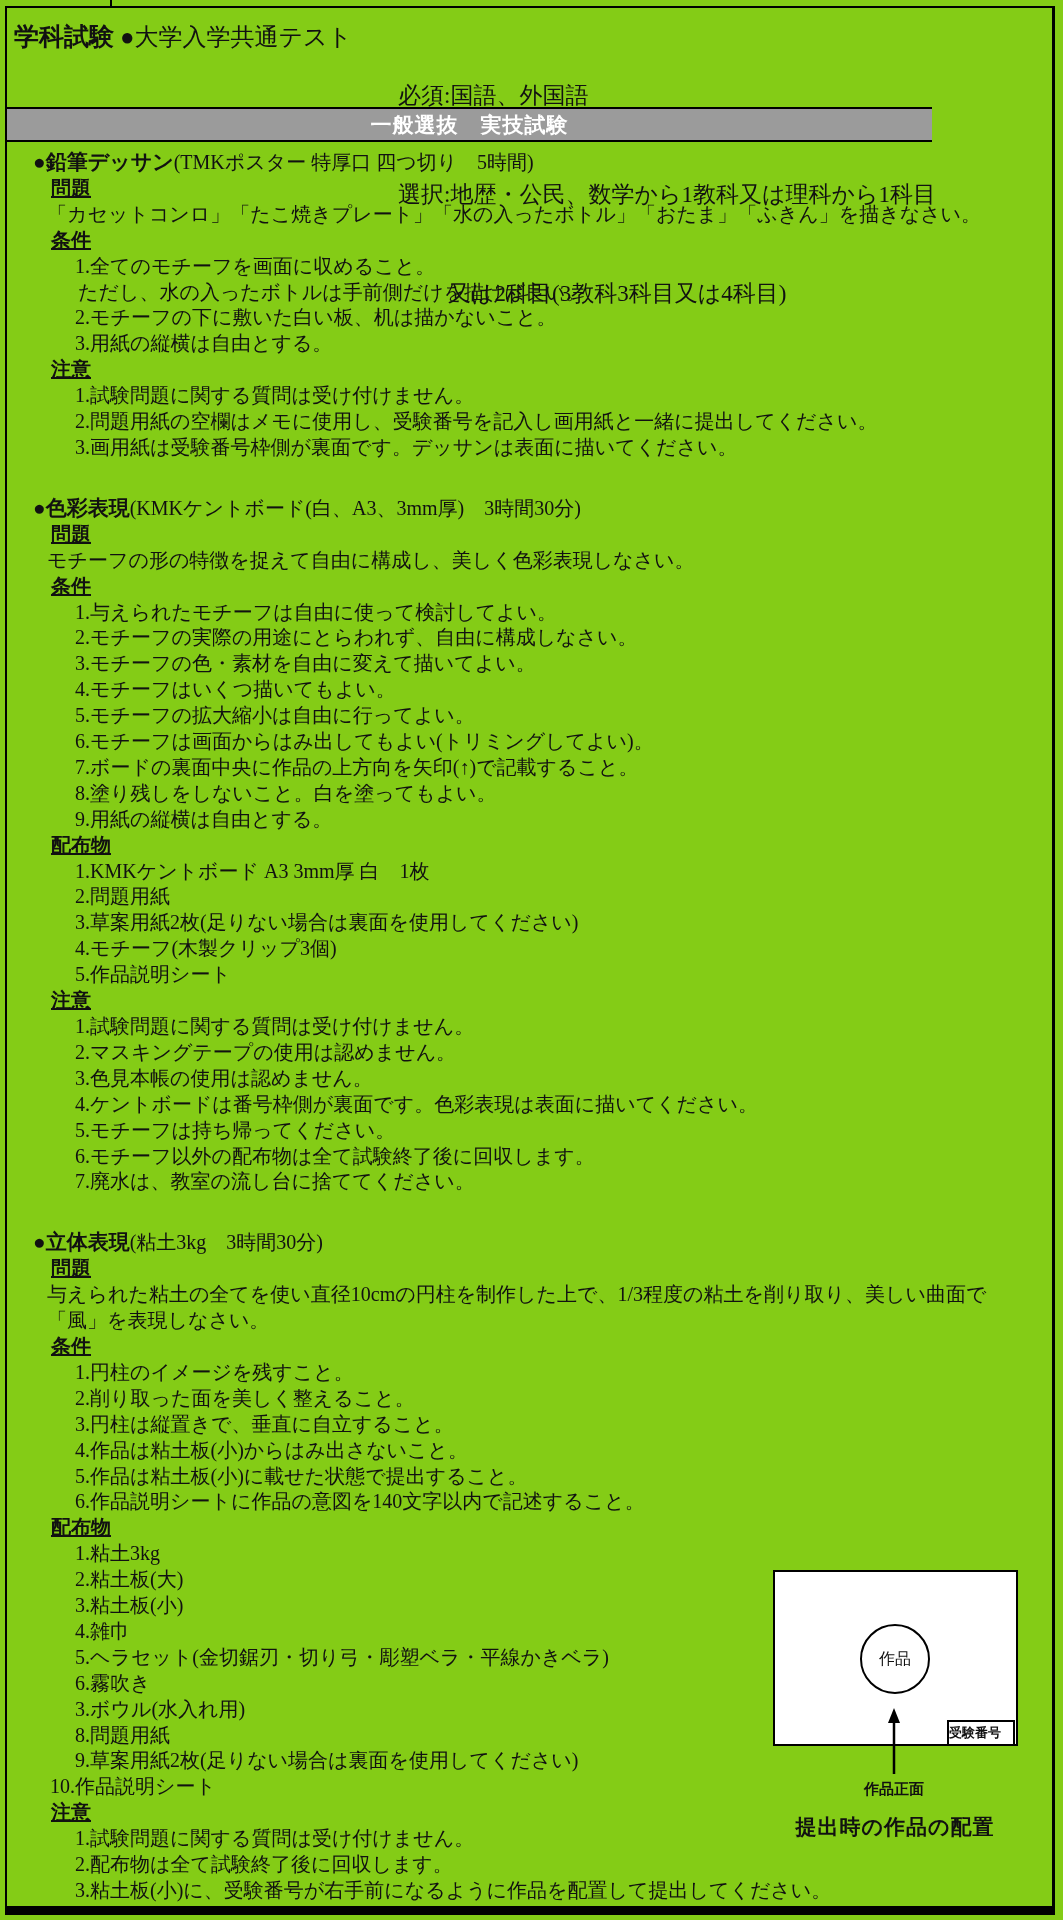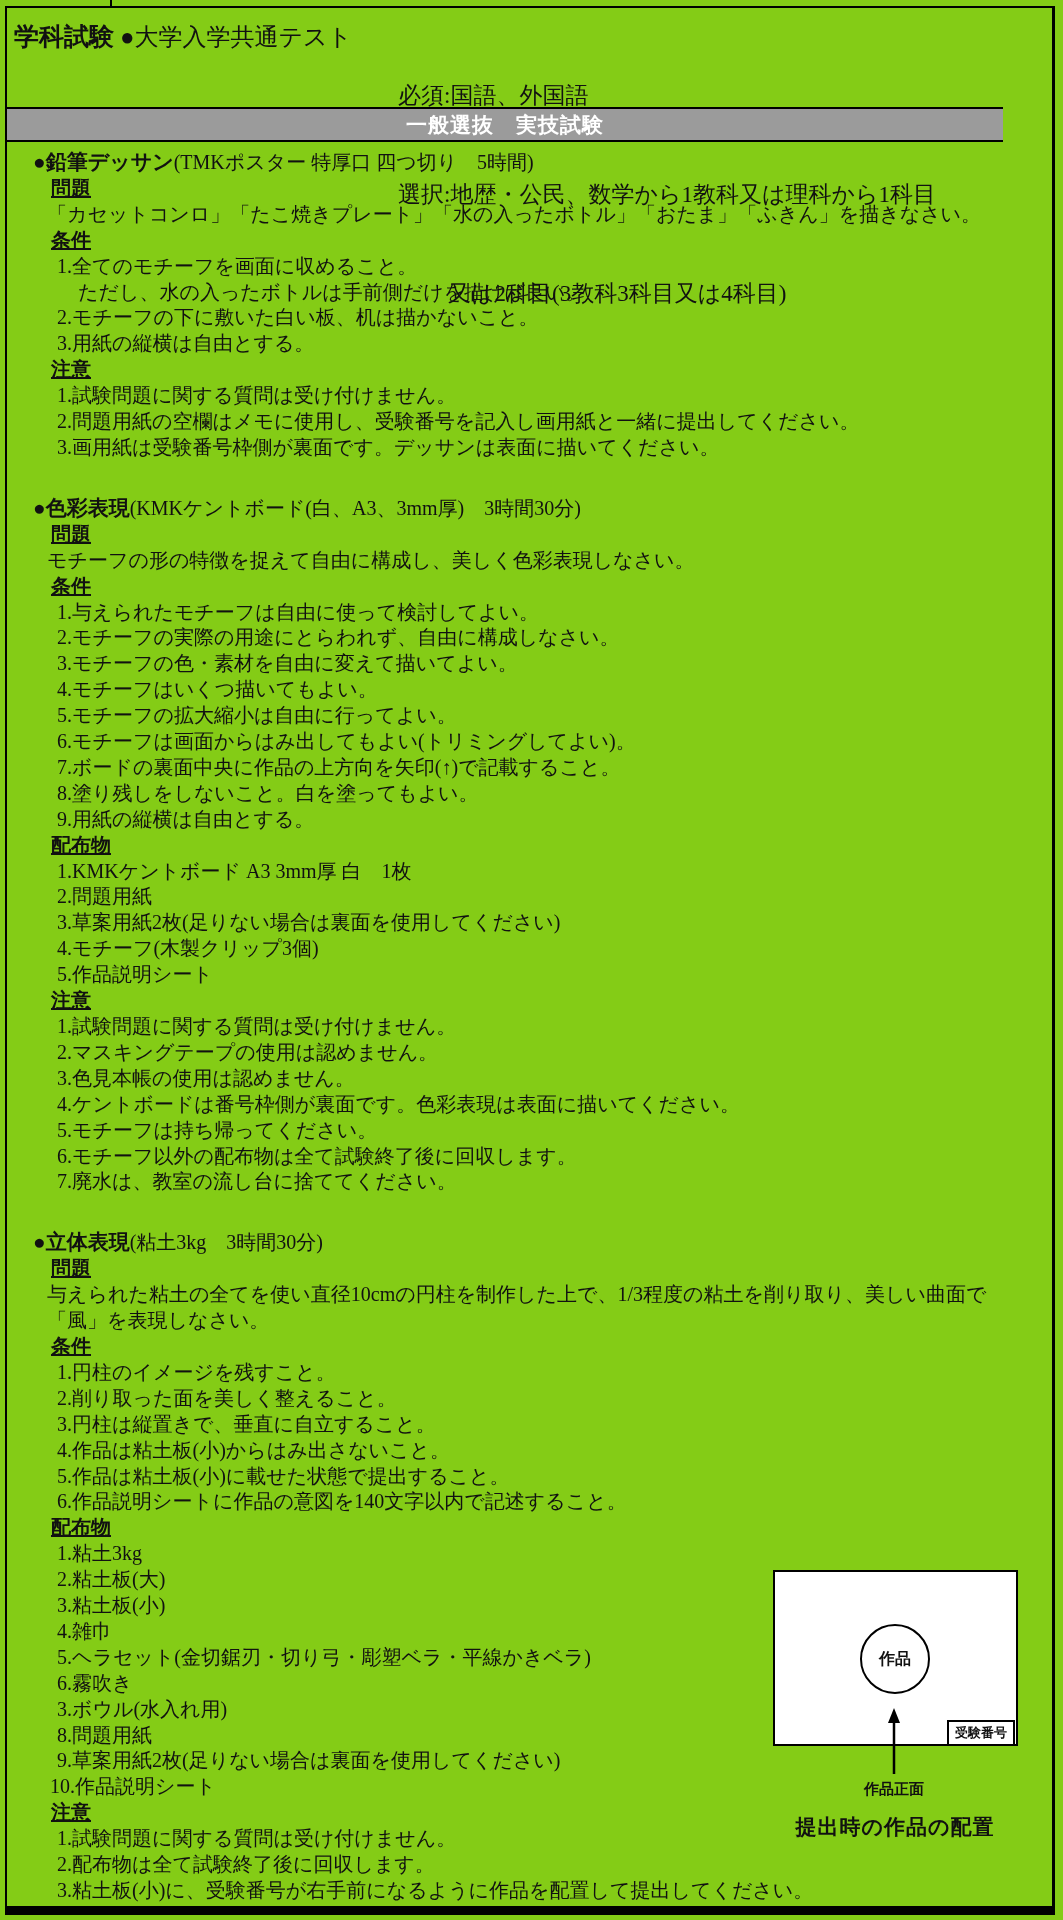--- a/index.html
+++ b/index.html
@@ -22,57 +22,57 @@
   
   .header-row { position:absolute; left:8px; top:8px; width:1044px; height:99px; }
   .h-left  { position:absolute; left:6px; top:12px; white-space:pre; }
   .h-title { font-family:"Liberation Sans","DejaVu Sans",sans-serif; font-weight:bold; font-size:25px; }
   .h-test  { font-size:24px; }
   .h-right { position:absolute; left:390px; top:5px; font-size:23px; line-height:33px; white-space:pre; }
   .h-right .indent { padding-left:50px; }
 
   
   .band {
-    position:absolute; left:7px; top:107px; width:996px; height:35px;
+    position:absolute; left:7px; top:107px; width:925px; height:35px;
     box-sizing:border-box; background:#9b9b9b;
     border-top:2px solid #000; border-bottom:2px solid #000;
     color:#ffffff; text-align:center; line-height:31px; font-size:21px; letter-spacing:1px;
     font-family:"Liberation Sans","DejaVu Sans",sans-serif; font-weight:bold;
   }
 
   
   .content { position:absolute; left:7px; top:149px; width:1042px; }
   .line { font-size:20px; line-height:25.9px; white-space:pre; }
   .l-title  { padding-left:14px;margin-left:12px; }
   .l-title .tb { font-family:"Liberation Sans","DejaVu Sans",sans-serif; font-weight:bold; font-size:21px; }
   .l-title .tr { font-size:20px; }
   .l-h    { padding-left:44px; font-family:"Liberation Sans","DejaVu Sans",sans-serif; font-weight:bold;text-decoration:underline; }
   .l-body { padding-left:40px; }
-  .l-item { padding-left:50px; }
+  .l-item { padding-left:50px;margin-left:18px; }
   .l-item10 { padding-left:43px; }
   .l-cont { padding-left:71px; }
   .spacer { height:34px; }
 
   
   .diagram { position:absolute; left:700px; top:1540px; width:345px; height:320px; }
   .diagram > * { position:absolute; }
   .d-rect {
     left:73px; top:30px; width:245px; height:176px;
     box-sizing:border-box; border:2px solid #000; background:#fff;
   }
   .d-circle {
     left:160px; top:84px; width:70px; height:70px;
     box-sizing:border-box; border:2px solid #000; border-radius:50%; background:#fff;
     display:flex; align-items:center; justify-content:center;
-    font-family:"Liberation Sans","DejaVu Sans",sans-serif; font-weight:bold; font-size:16px;
+    font-family:"Liberation Sans","DejaVu Sans",sans-serif; font-weight:normal; font-size:16px;
   }
   .d-numbox {
     left:247px; top:180px; width:68px; height:26px;
     box-sizing:border-box; border:2px solid #000; background:#fff;
-    text-align:center; line-height:22px; font-size:13px;
+    text-align:left; line-height:22px; font-size:13px;
     font-family:"Liberation Sans","DejaVu Sans",sans-serif; font-weight:bold;
   }
   .d-arrow { left:184px; top:168px; width:20px; height:68px; }
   .d-arrow-label {
     left:134px; top:240px; width:120px; text-align:center; font-size:15px;
     font-family:"Liberation Sans","DejaVu Sans",sans-serif; font-weight:bold;
   }
   .d-caption {
     left:30px; top:273px; width:330px; text-align:center; font-size:21px; letter-spacing:1px;
     font-family:"Liberation Sans","DejaVu Sans",sans-serif; font-weight:bold;

